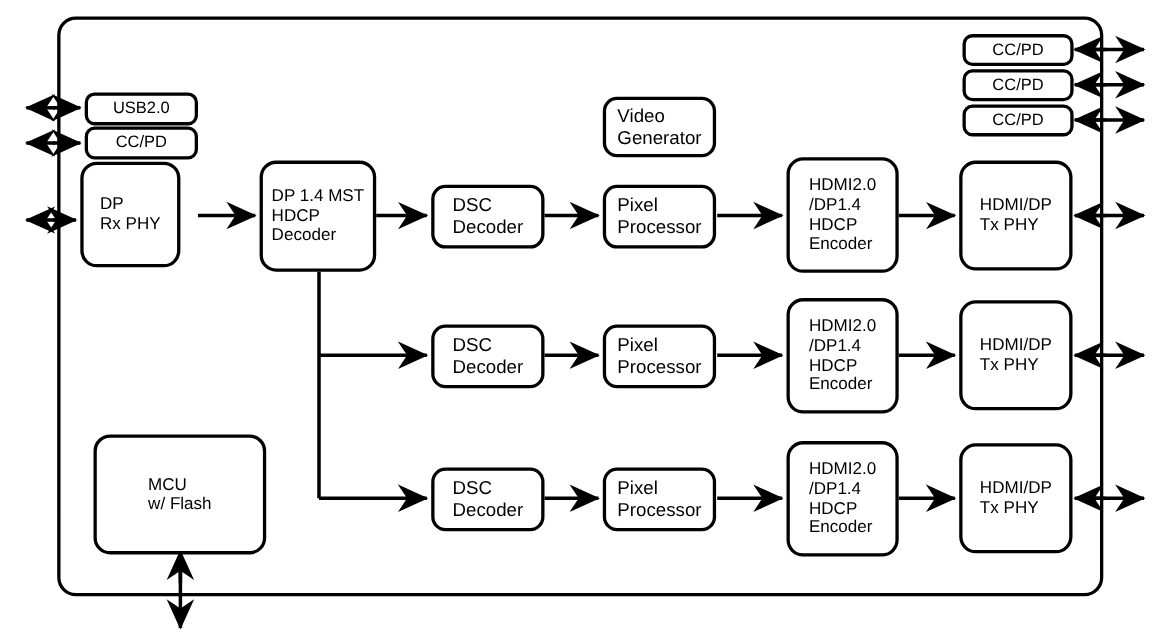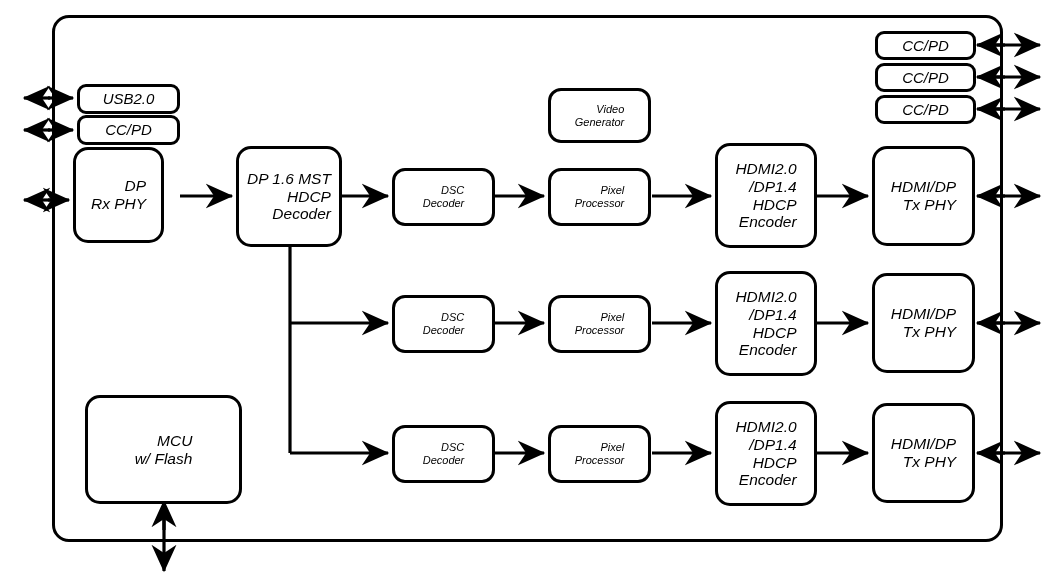--- a/index.html
+++ b/index.html
@@ -27,34 +27,33 @@
     pointer-events: none;
   }
   .node {
     position: absolute;
     box-sizing: border-box;
     background: #ffffff;
     border: 3px solid #000000;
     display: flex;
     align-items: center;
     justify-content: center;
-    text-align: right;
+    text-align: left;
     color: #000000;
     line-height: 1.16;
     white-space: pre-line;
     z-index: 3;
-    font-style: italic;
   }
   .node.small {
     font-size: 15px;
     border-width: 3px;
     border-radius: 9px;
   }
   .node.med {
-    font-size: 11px;
+    font-size: 17px;
     border-radius: 13px;
   }
   .node.tall {
     font-size: 15.5px;
     border-radius: 15px;
   }
   .chip-outline {
     position: absolute;
     box-sizing: border-box;
     border: 3px solid #000000;
@@ -133,21 +132,21 @@
     </g>
   </svg>
 
   <div class="node small" style="left:77px; top:84px; width:103px; height:30px;">USB2.0</div>
 
   <div class="node small" style="left:77px; top:115px; width:103px; height:30px;">CC/PD</div>
 
   <div class="node tall" style="left:73px; top:147px; width:91px; height:96px;">DP
 Rx PHY</div>
 
-  <div class="node tall" style="left:236px; top:146px; width:106px; height:101px;">DP 1.6 MST
+  <div class="node tall" style="left:236px; top:146px; width:106px; height:101px;">DP 1.4 MST
 HDCP
 Decoder</div>
 
   <div class="node med" style="left:548px; top:88px; width:103px; height:55px;">Video
 Generator</div>
 
   <div class="node tall" style="left:85px; top:395px; width:157px; height:109px;">MCU
 w/ Flash</div>
 
   <div class="node small" style="left:875px; top:31px; width:101px; height:29px;">CC/PD</div>

